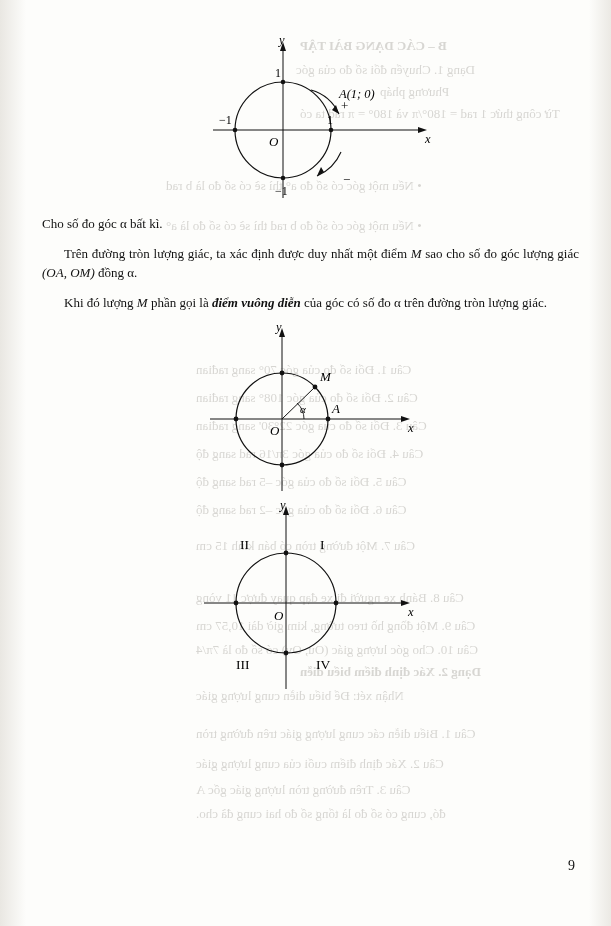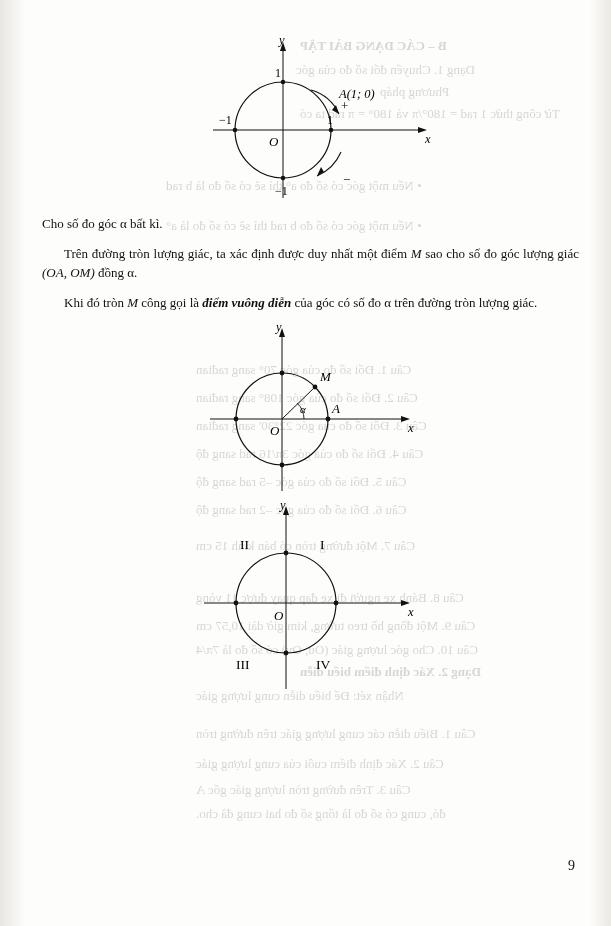--- a/index.html
+++ b/index.html
@@ -177,21 +177,21 @@
         </svg>
       </div>
     </div>
 
     <p class="para noindent">
       <span>Cho số đo góc  α  bất kì.</span>
     </p>
 
     <p class="para"><span>Trên đường tròn lượng giác, ta xác định được duy nhất một điểm </span><span class="mathvar">M</span><span> sao cho số đo góc lượng giác </span><span class="mathvar">(OA, OM)</span><span> đồng  α.</span></p>
 
-    <p class="para"><span>Khi đó tròn </span><span class="mathvar">M</span><span> công gọi là </span><span class="bolditalic">điểm vuông diễn</span><span> của góc có số đo  α  trên đường tròn lượng giác.</span></p>
+    <p class="para"><span>Khi đó lượng </span><span class="mathvar">M</span><span> phần gọi là </span><span class="bolditalic">điểm vuông diễn</span><span> của góc có số đo  α  trên đường tròn lượng giác.</span></p>
 
     <div class="figure fig2">
       <div class="figinner" style="left:50%;">
         <svg width="250" height="180" viewBox="0 0 250 180">
           <line x1="100" y1="10" x2="100" y2="168" stroke="#111" stroke-width="1"></line>
           <line x1="28" y1="96" x2="222" y2="96" stroke="#111" stroke-width="1"></line>
           <polygon points="100,5 97,14 103,14" fill="#111"></polygon>
           <polygon points="228,96 219,93 219,99" fill="#111"></polygon>
           <circle cx="100" cy="96" r="46" fill="none" stroke="#111" stroke-width="1.2"></circle>
 

